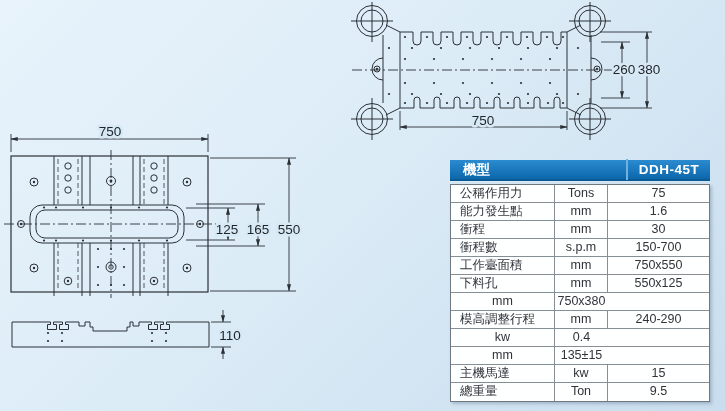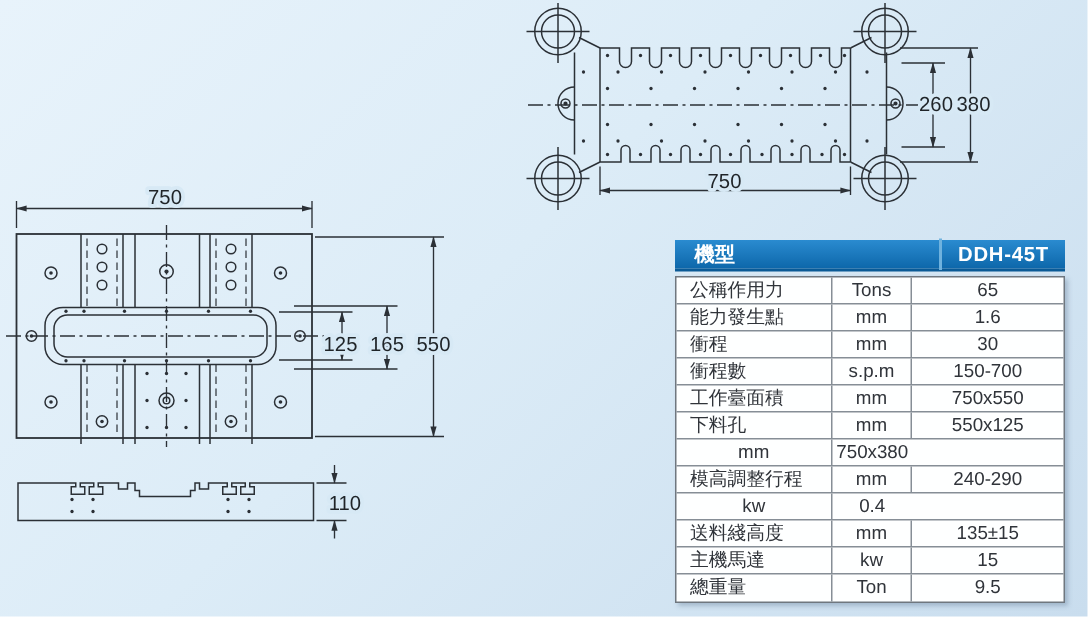--- a/index.html
+++ b/index.html
@@ -270,21 +270,21 @@
 <div class="spec-table">
   <div class="spec-header">
     <span class="model-col">機型</span>
     <span class="hdr-divider"></span>
     <span class="model-value">DDH-45T</span>
   </div>
   <div class="spec-body">
     <div class="spec-row">
       <span class="cell-name">公稱作用力</span>
       <span class="cell-unit">Tons</span>
-      <span class="cell-value">65</span>
+      <span class="cell-value">75</span>
     </div>
     <div class="spec-row">
       <span class="cell-name">能力發生點</span>
       <span class="cell-unit">mm</span>
       <span class="cell-value">1.6</span>
     </div>
     <div class="spec-row">
       <span class="cell-name">衝程</span>
       <span class="cell-unit">mm</span>
       <span class="cell-value">30</span>
@@ -311,21 +311,20 @@
     <div class="spec-row">
       <span class="cell-name">模高調整行程</span>
       <span class="cell-unit">mm</span>
       <span class="cell-value">240-290</span>
     </div>
     <div class="spec-row">
       <span class="cell-unit">kw</span>
       <span class="cell-value">0.4</span>
     </div>
     <div class="spec-row">
-      <span class="cell-name">送料綫高度</span>
       <span class="cell-unit">mm</span>
       <span class="cell-value">135±15</span>
     </div>
     <div class="spec-row">
       <span class="cell-name">主機馬達</span>
       <span class="cell-unit">kw</span>
       <span class="cell-value">15</span>
     </div>
     <div class="spec-row">
       <span class="cell-name">總重量</span>

